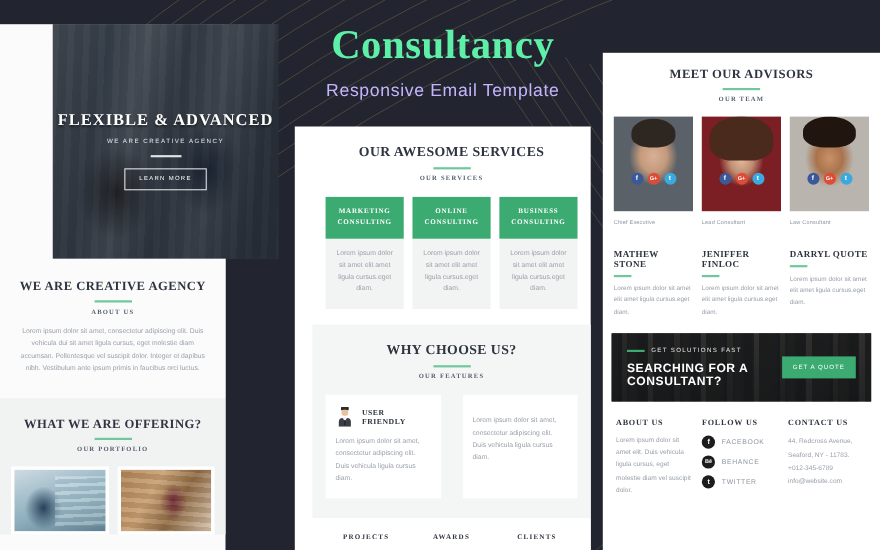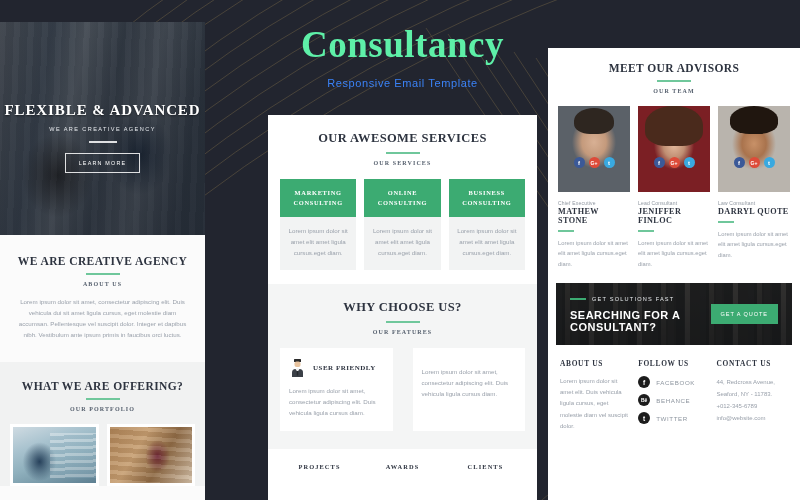--- a/index.html
+++ b/index.html
@@ -14,21 +14,21 @@
   
   .backdrop { position:absolute; inset:0; background:#22252f; }
   .curves { position:absolute; inset:0; opacity:.55; }
   .divider { width:34px; height:2px; background:#6fc79b; margin:6px auto; }
   .sec-title { font-family:"Liberation Serif", serif; font-weight:bold; color:#2e3440; letter-spacing:.4px; text-align:center; }
   .sec-sub { font-family:"Liberation Serif", serif; font-weight:bold; font-size:6px; letter-spacing:1.1px; color:#56606e; text-align:center; }
   .lorem { color:#9aa1ab; font-size:6.2px; line-height:1.75; }
 
   
   .col-left { position:absolute; left:0; top:22px; width:205px; height:478px; background:#fbfbfb; }
-  .hero-l { position:relative; width:205px; height:213px; overflow:hidden; background:#2b3440; }
+  .hero-l { position:relative; width:205px; height:213px; overflow:hidden; background:#2b3440;margin-left:48px; }
   .hero-l .photo { position:absolute; inset:0;
      background:
        radial-gradient(ellipse 60px 70px at 28% 72%, #2a2622 0%, #2a262200 60%),
        radial-gradient(ellipse 52px 66px at 68% 62%, #1d2b3d 0%, #1d2b3d00 62%),
        linear-gradient(100deg,#6d7278 0%,#55606c 22%,#7d858c 36%,#4d5660 52%,#6f777f 68%,#3f4852 88%);
   }
   .hero-l .photo:after{ content:""; position:absolute; inset:0;
      background:repeating-linear-gradient(92deg, rgba(255,255,255,.10) 0 6px, rgba(0,0,0,.12) 6px 14px);
      opacity:.5; }
   .hero-l .scrim { position:absolute; inset:0; background:linear-gradient(180deg,rgba(22,28,38,.50),rgba(22,28,38,.62)); }
@@ -54,23 +54,23 @@
   .pimg2 { background:
       radial-gradient(ellipse 20px 26px at 58% 52%, #6b2232 0%, #6b223200 62%),
       linear-gradient(120deg,#b08558 0%,#c79f72 35%,#8e6a45 62%,#d6c4ad 100%); }
   .pimg2:after{ content:""; position:absolute; left:0; top:0; width:100%; height:100%;
       background:repeating-linear-gradient(4deg, rgba(255,255,255,.18) 0 4px, rgba(90,60,35,.22) 4px 9px); opacity:.55;}
 
   
   .col-mid { position:absolute; left:265px; top:0; width:275px; height:500px; }
   .mid-head { height:115px; background:transparent; display:flex; flex-direction:column; align-items:center; justify-content:center; }
   .brand { font-family:"Liberation Serif", serif; font-weight:bold; font-size:37px; color:#5ef0a8; letter-spacing:.5px; line-height:1; }
-  .brand-sub { font-size:11px; color:#3b82f6; letter-spacing:.6px; margin-top:14px; }
-
-  .mid-card { position:absolute; left:3px; top:115px; width:269px; height:385px; background:#fff; }
+  .brand-sub { font-size:16px; color:#c4b5fd; letter-spacing:.6px; margin-top:14px; }
+
+  .mid-card { position:absolute; left:3px; top:115px; width:269px; height:385px; background:#fff;padding-left:16px; }
   .services { padding:16px 12px 14px; }
   .services h2 { font-size:12.5px; }
   .svc-grid { display:flex; gap:8px; margin-top:13px; }
   .svc { flex:1; background:#f2f3f3; }
   .svc-head { background:#3cab72; color:#fff; font-family:"Liberation Serif", serif; font-weight:bold;
      font-size:6.4px; letter-spacing:.7px; text-align:center; padding:9px 4px; line-height:1.55; }
   .svc-body { padding:9px 8px 12px; text-align:center; }
 
   .why { background:#f4f5f5; padding:16px 12px 18px; }
   .why h2 { font-size:12.5px; }
@@ -98,21 +98,21 @@
   .m2:after{content:"";position:absolute;left:10%;top:0;width:80%;height:46%;border-radius:48% 48% 36% 36%;background:#4a2a1c;}
   .m3 { background: radial-gradient(ellipse 22px 26px at 50% 44%, #c89168 0%, #a9734d 55%, #b9b4ad 100%); }
   .m3:after{content:"";position:absolute;left:16%;top:0;width:68%;height:32%;border-radius:50% 50% 40% 40%;background:#20160f;}
   .m-social { position:absolute; left:0; right:0; bottom:24px; display:flex; justify-content:center; gap:4px; }
   .sbtn { width:11px; height:11px; border-radius:50%; display:flex; align-items:center; justify-content:center;
           color:#fff; font-size:6px; font-weight:bold; font-family:"Liberation Sans",sans-serif; }
   .sb-fb { background:#3b5998; }
   .sb-gp { background:#dd4b39; font-size:5px; }
   .sb-tw { background:#39a9e0; }
   .m-role { font-size:5px; color:#8d959f; margin-top:8px; letter-spacing:.2px; }
-  .m-name { font-family:"Liberation Serif", serif; font-weight:bold; font-size:8.2px; color:#2e3440; letter-spacing:.4px; margin-top:1px; }
+  .m-name { font-family:"Liberation Serif", serif; font-weight:bold; font-size:8.2px; color:#2e3440; letter-spacing:.4px; margin-top:21px; }
   .m-rule { width:16px; height:2px; background:#6fc79b; margin:5px 0 6px; }
   .m-bio { color:#9aa1ab; font-size:5.8px; line-height:1.8; }
 
   .cta { position:relative; height:62px; margin:4px 8px 0; overflow:hidden; background:#20242c; }
   .cta .bg { position:absolute; inset:0;
      background:
        linear-gradient(180deg,#4b4640 0%,#2c2a28 60%,#181717 100%),
        repeating-linear-gradient(90deg, rgba(255,255,255,.07) 0 6px, rgba(0,0,0,.18) 6px 16px);
      background-blend-mode:overlay; }
   .cta .bg:after{ content:""; position:absolute; inset:0;

